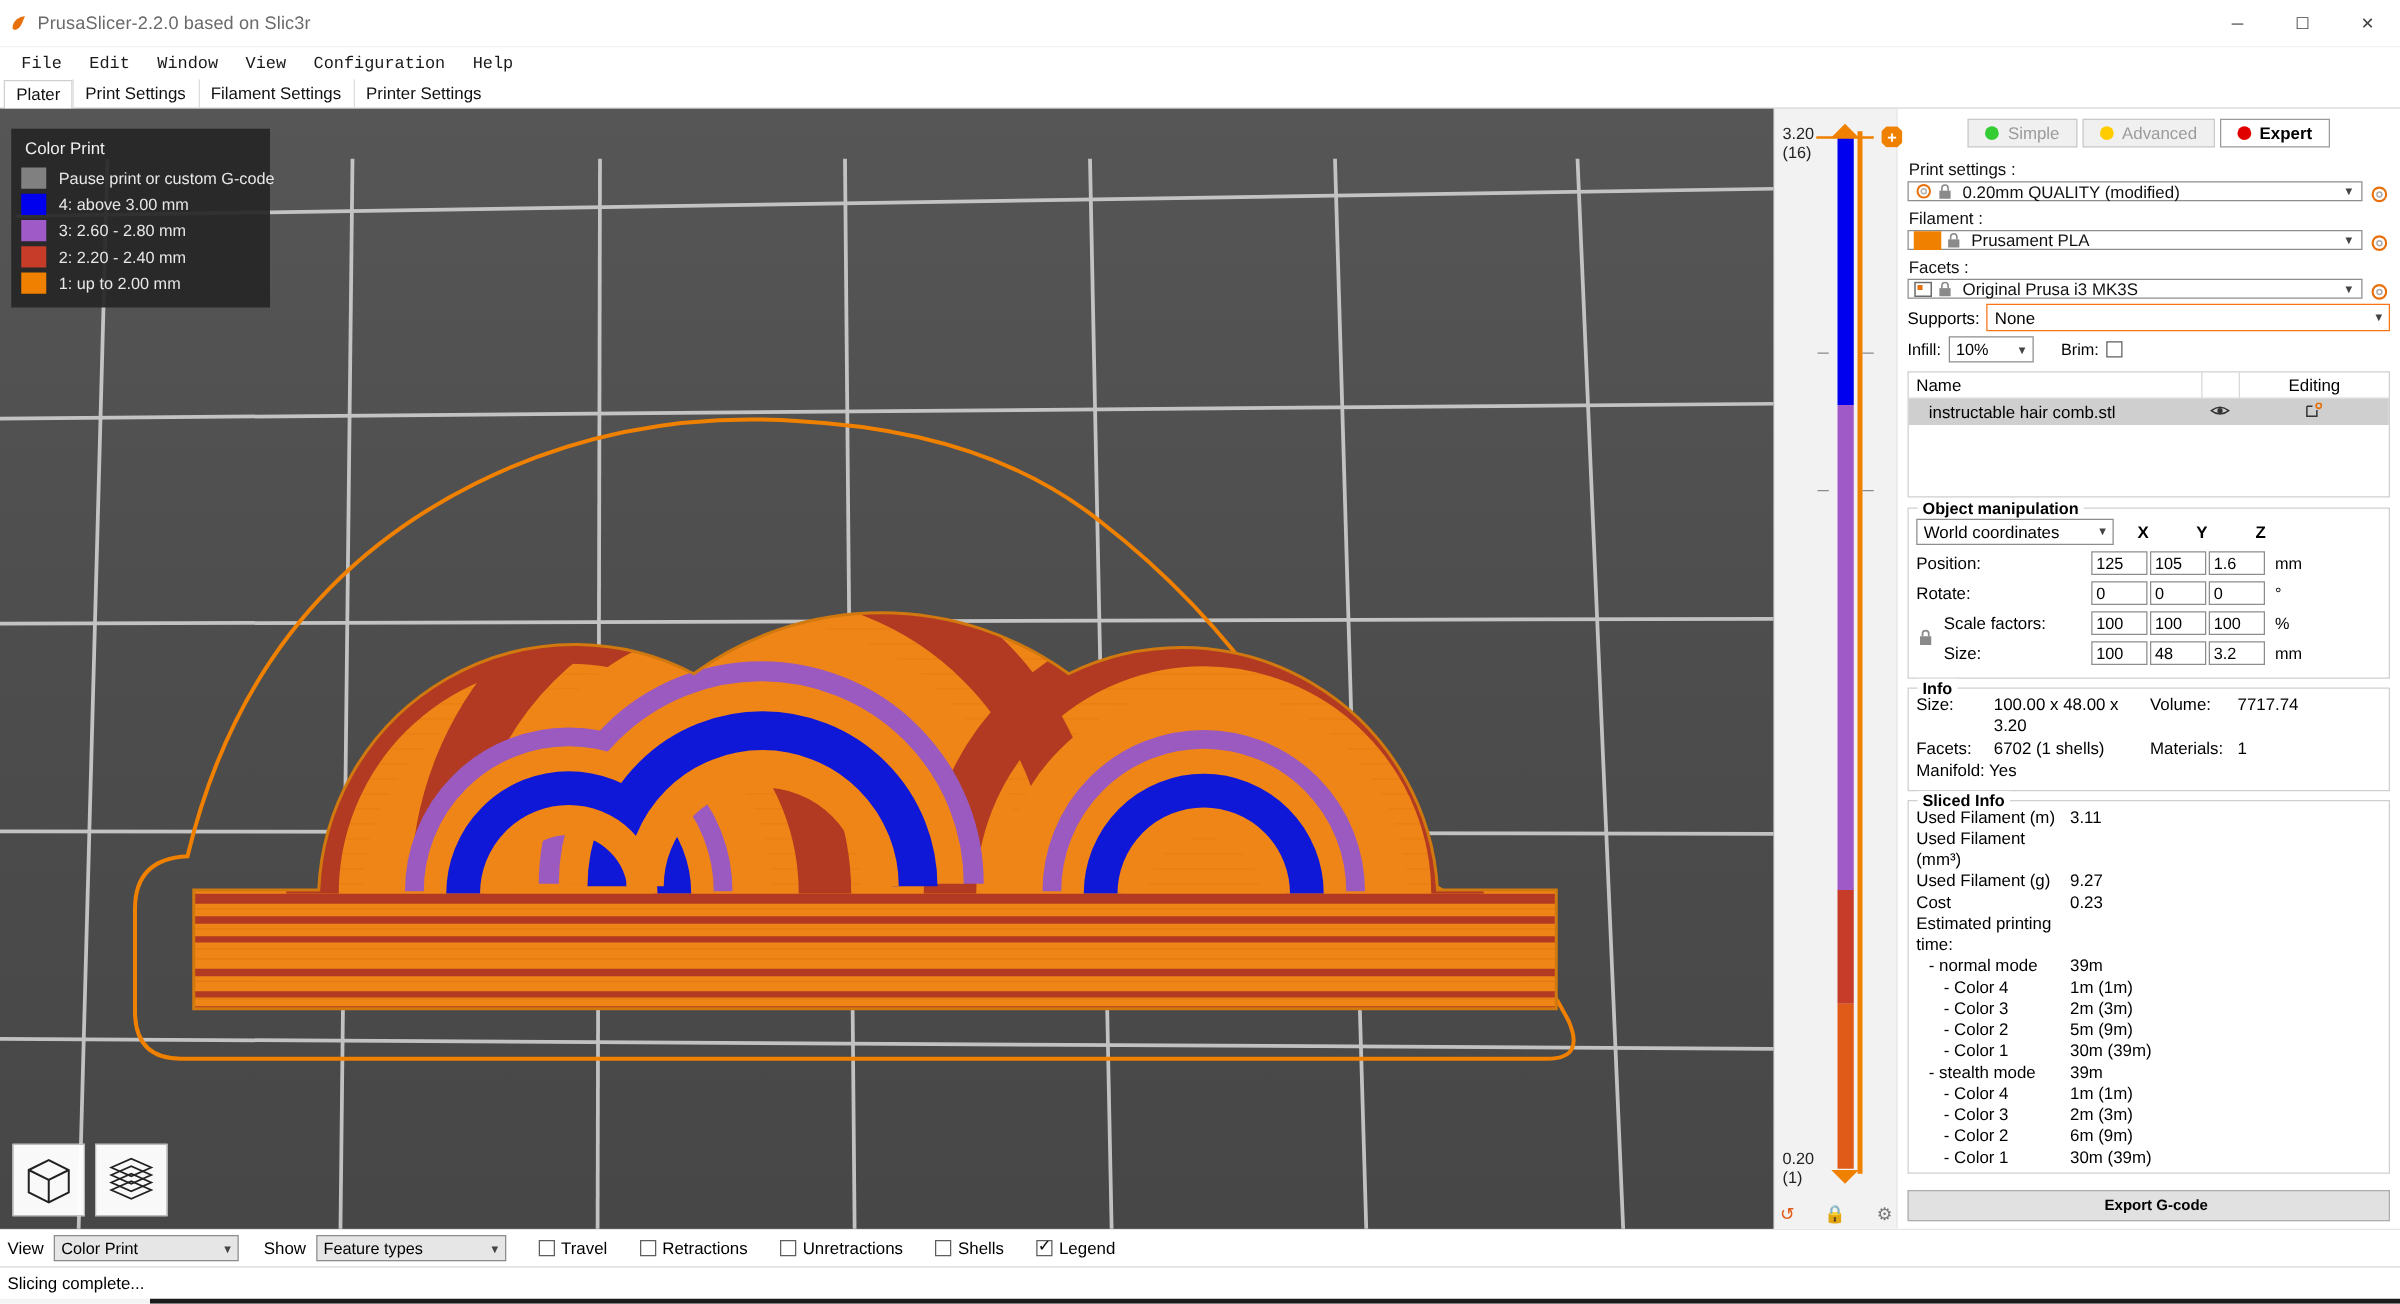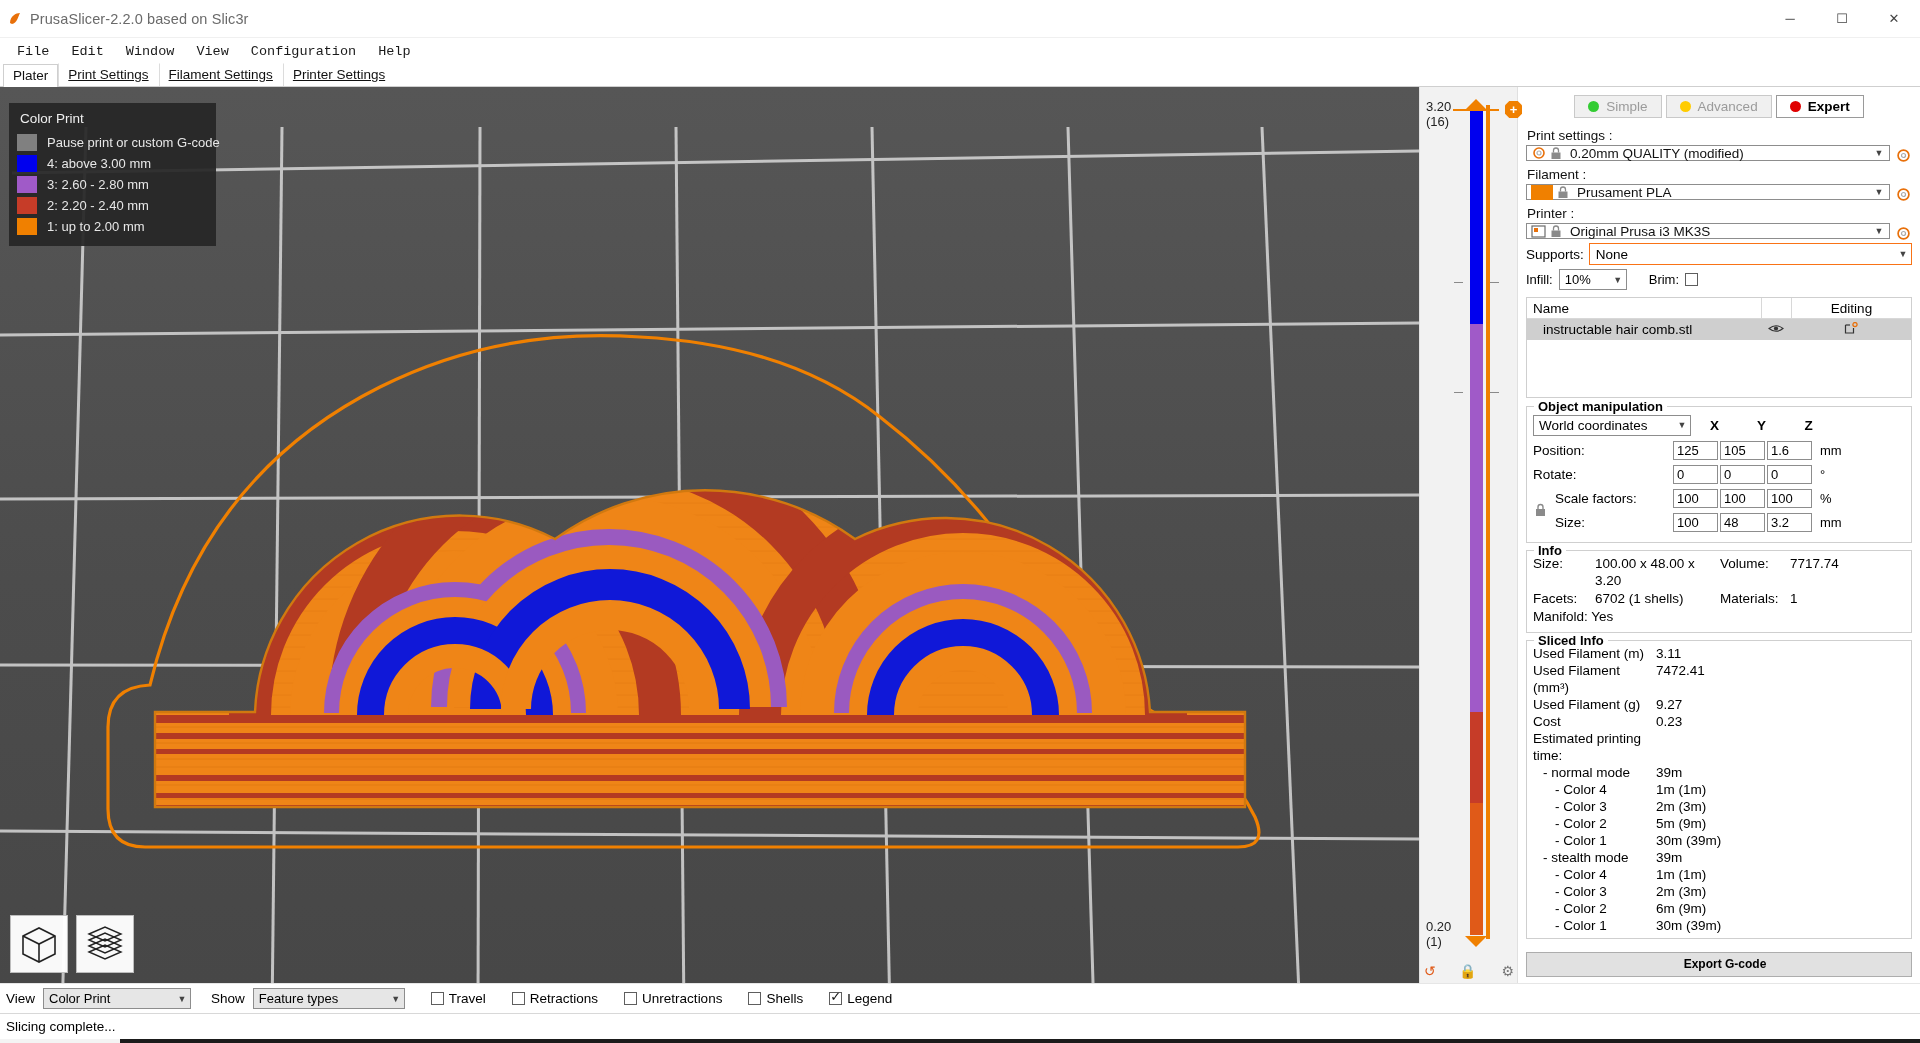--- a/index.html
+++ b/index.html
@@ -36,21 +36,21 @@
   
   .tabstrip {
     height: 23px; display: flex; align-items: flex-end; background: #fff;
     border-bottom: 1px solid #cfcfcf; flex: 0 0 23px; padding-left: 3px;
   }
   .tab {
     padding: 2px 9px 3px 9px; font-size: 13.5px; color: #111;
     border: 1px solid transparent; border-bottom: none; line-height: 17px;
   }
   .tab.active { background: #fff; border-color: #cfcfcf; position: relative; top: 1px; }
-  .tab:not(.active) { border-left: 1px solid #dcdcdc; text-decoration: underline; }
+  .tab:not(.active) { border-left: 1px solid #dcdcdc; }
 
   
   .body { flex: 1; display: flex; min-height: 0; }
 
   
   .viewport {
     position: relative; width: 1419px; background: #4a4a4a; overflow: hidden;
     flex: 0 0 1419px;
   }
   .bed {
@@ -491,21 +491,21 @@
           <span class="caret">▼</span>
         </div>
         <span class="gearbtn">
           <svg width="15" height="15" viewBox="0 0 15 15">
               <circle cx="7.5" cy="7.5" r="5.4" fill="none" stroke="#e8700a" stroke-width="1.7"></circle>
               <circle cx="7.5" cy="7.5" r="2" fill="none" stroke="#aaa" stroke-width="1.2"></circle>
             </svg>
         </span>
       </div>
 
-      <div class="fldlabel">Printer :</div>
+      <div class="fldlabel">Facets :</div>
       <div class="row-combo">
         <div class="combo" style="flex:1">
           <span class="ci">
             <svg width="15" height="13" viewBox="0 0 15 13">
                 <rect x="1" y="1" width="13" height="11" fill="none" stroke="#6b6b6b" stroke-width="1.2"></rect>
                 <rect x="3" y="3" width="4" height="4" fill="#e8700a"></rect>
               </svg>
           </span>
           <span class="ci">
             <svg width="12" height="13" viewBox="0 0 12 13">
@@ -638,21 +638,20 @@
       </div>
 
       <div class="group" style="padding-bottom:4px">
         <div class="gtitle">Sliced Info</div>
         <div class="sl-row">
             <span class="sl-k">Used Filament (m)</span>
             <span class="sl-v">3.11</span>
           </div>
         <div class="sl-row">
             <span class="sl-k">Used Filament (mm³)</span>
-            <span class="sl-v">7472.41</span>
           </div>
         <div class="sl-row">
             <span class="sl-k">Used Filament (g)</span>
             <span class="sl-v">9.27</span>
           </div>
         <div class="sl-row">
             <span class="sl-k">Cost</span>
             <span class="sl-v">0.23</span>
           </div>
         <div class="sl-row">

